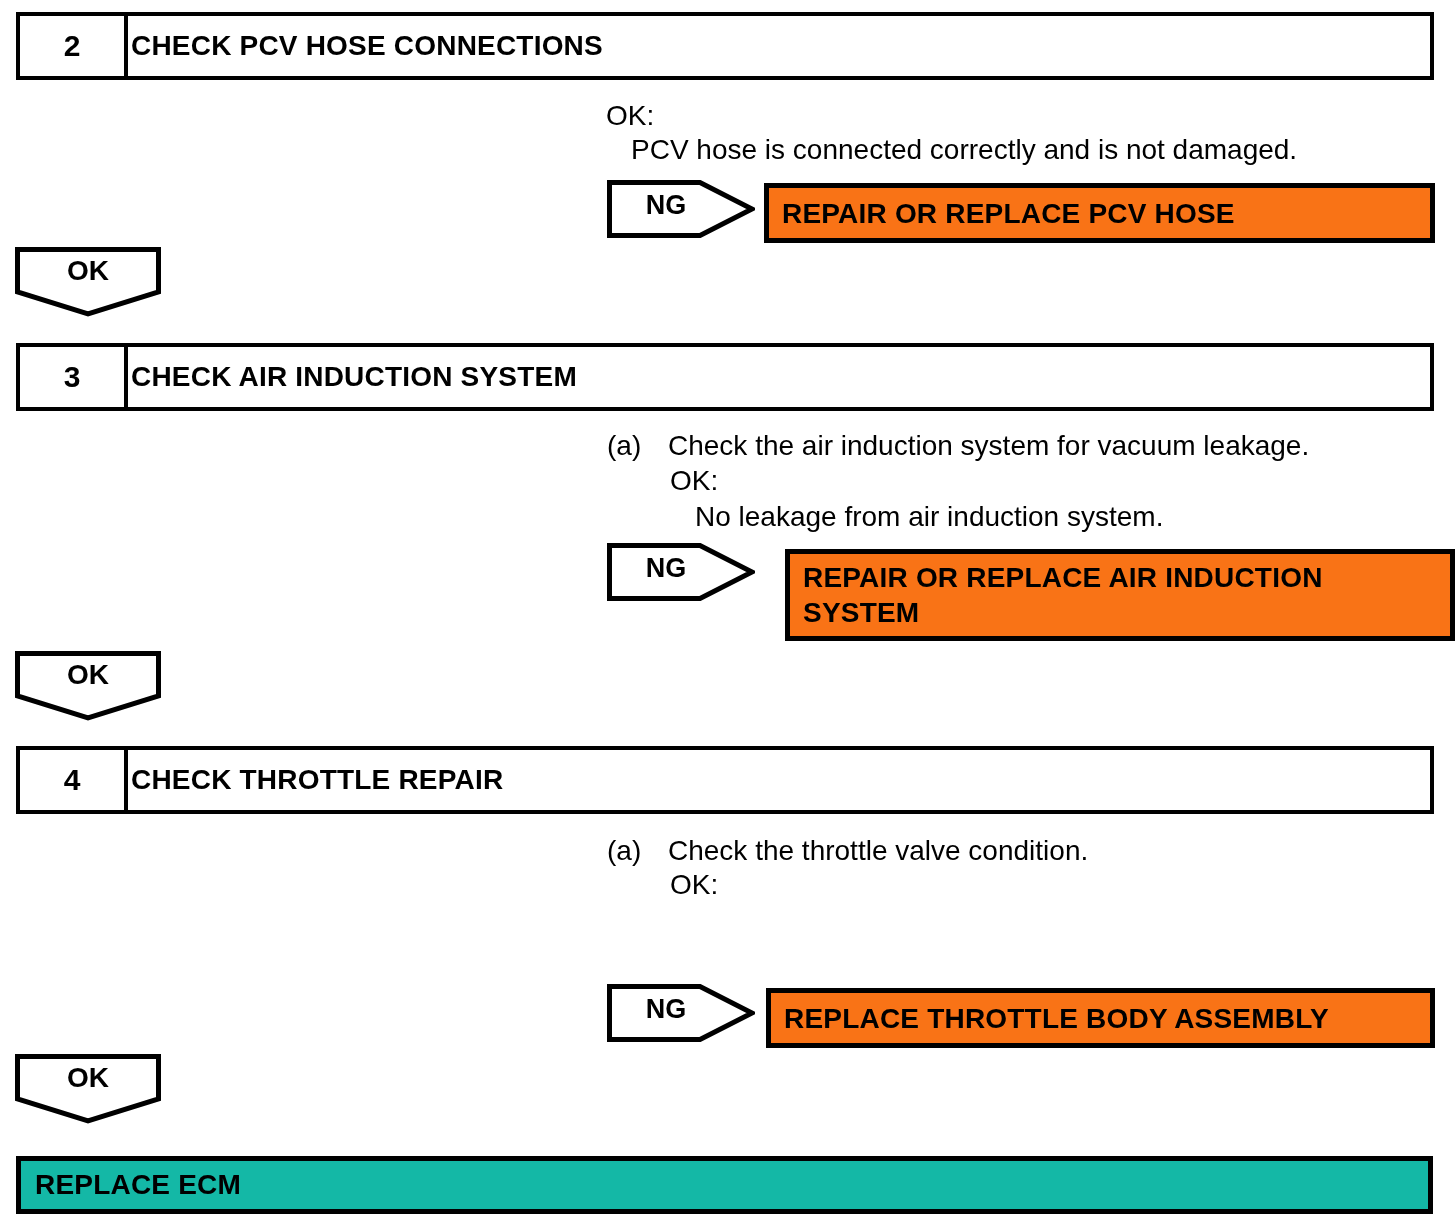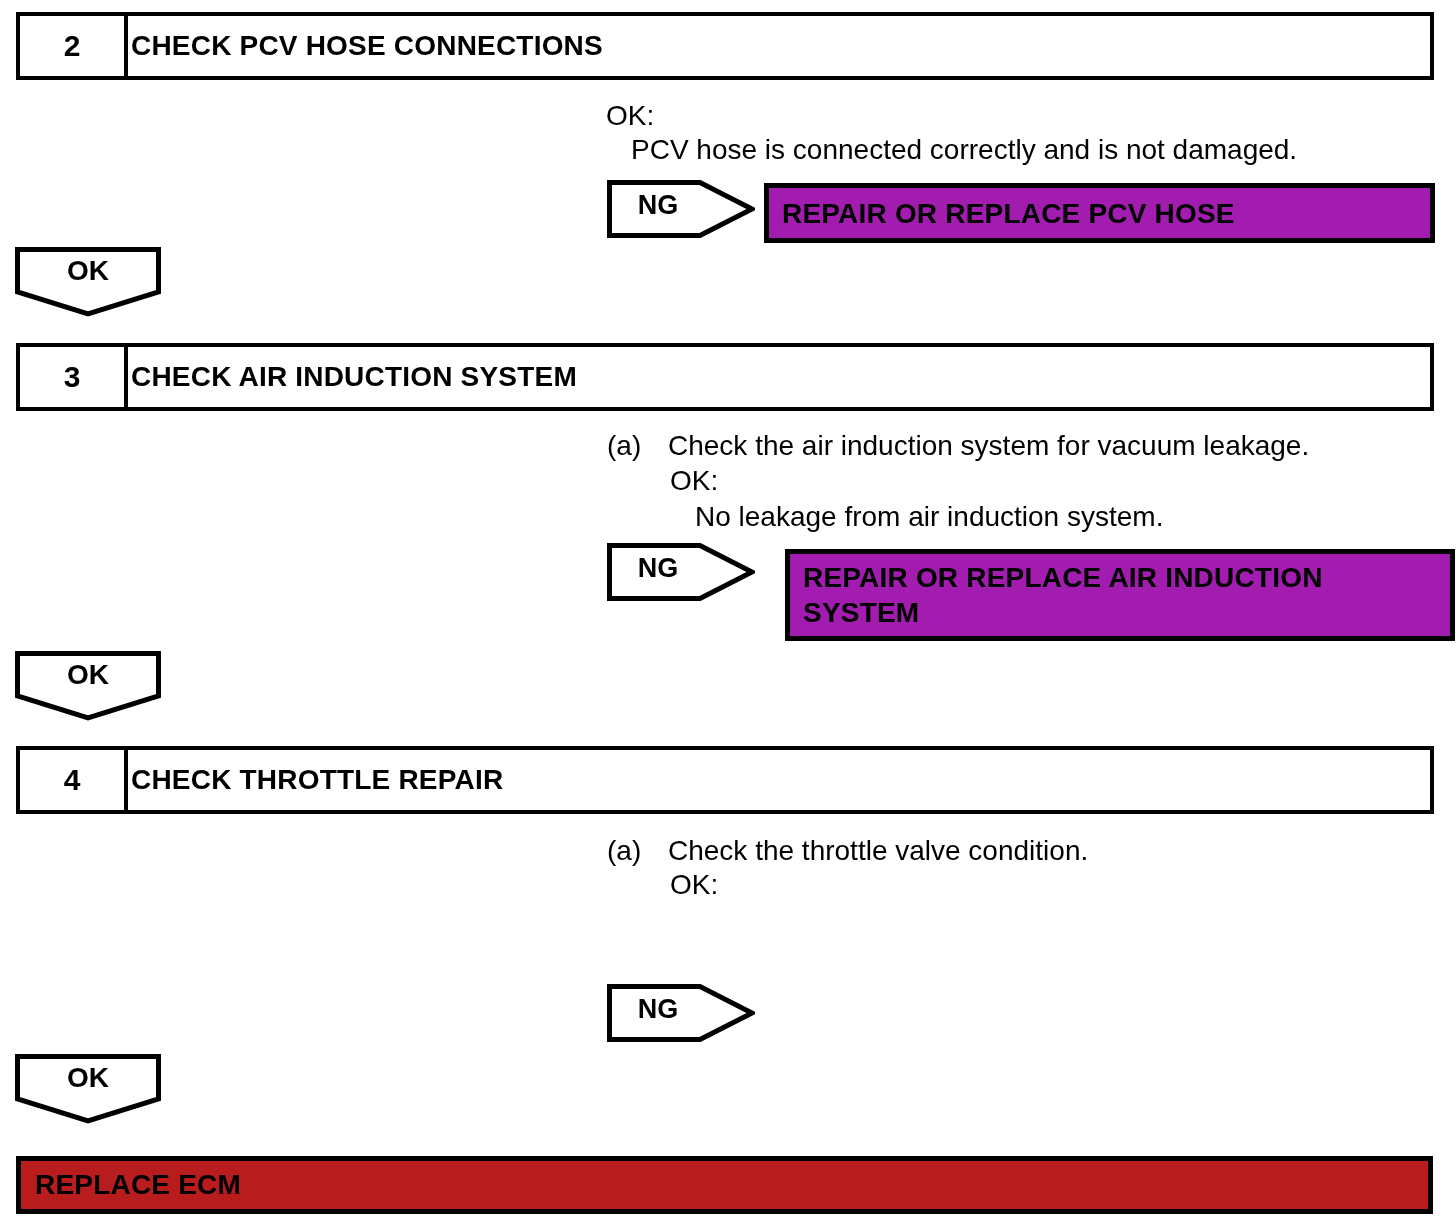--- a/index.html
+++ b/index.html
@@ -26,43 +26,43 @@
     padding-left:3px;font-size:28px;font-weight:bold;
     letter-spacing:0.2px;white-space:nowrap;
   }
   
   .txt{position:absolute;font-size:28px;line-height:34px;white-space:pre-line;}
   .b{font-weight:normal;}
   
   .ng-arrow{position:absolute;width:148px;height:58px;}
   .ng-arrow svg{position:absolute;left:0;top:0;}
   .ng-text{
-    position:absolute;left:4px;top:0;width:94px;height:50px;
+    position:absolute;left:12px;top:0;width:94px;height:50px;
     display:flex;align-items:center;justify-content:center;
     font-size:27px;font-weight:bold;
   }
   
   .result-box{
     position:absolute;border:5px solid #000;box-sizing:border-box;
-    display:flex;align-items:center;background:#a21caf;
+    display:flex;align-items:center;background:#f97316;
     font-size:28px;font-weight:bold;line-height:35px;
     padding-left:13px;white-space:pre-line;letter-spacing:0.2px;
   }
   
   .ok-pent{position:absolute;left:15px;width:148px;height:70px;}
   .ok-pent svg{position:absolute;left:0;top:0;}
   .ok-pent-text{
     position:absolute;left:0;top:2px;width:146px;height:44px;
     display:flex;align-items:center;justify-content:center;
     font-size:28px;font-weight:bold;
   }
   
   .final-box{
     position:absolute;left:16px;top:1156px;width:1417px;height:58px;
-    border:5px solid #000;box-sizing:border-box;background:#b91c1c;
+    border:5px solid #000;box-sizing:border-box;background:#14b8a6;
     display:flex;align-items:center;padding-left:14px;
     font-size:28px;font-weight:bold;letter-spacing:0.2px;
   }
 </style>
 </head>
 <body>
 
 <div class="page">
 
   <div class="step-header" style="top:12px;">
@@ -122,20 +122,21 @@
   <div class="txt" style="left:607px;top:834px;">(a)</div>
   <div class="txt" style="left:668px;top:834px;">Check the throttle valve condition.</div>
   <div class="txt b" style="left:670px;top:868px;">OK:</div>
 
   <div class="ng-arrow" style="left:607px;top:984px;">
     <svg width="148" height="58" viewBox="0 0 148 58">
       <polygon points="2.5,2.5 93,2.5 145,29 93,55.5 2.5,55.5" fill="#ffffff" stroke="#000000" stroke-width="5"></polygon>
     </svg>
     <span class="ng-text">NG</span>
   </div>
+  <div class="result-box" style="left:766px;top:988px;width:669px;height:60px;">REPLACE THROTTLE BODY ASSEMBLY</div>
 
   <div class="ok-pent" style="top:1054px;">
     <svg width="146" height="70" viewBox="0 0 146 70">
       <polygon points="2.5,2.5 143.5,2.5 143.5,45 73,67 2.5,45" fill="#ffffff" stroke="#000000" stroke-width="5"></polygon>
     </svg>
     <span class="ok-pent-text">OK</span>
   </div>
 
   <div class="final-box">REPLACE ECM</div>
 

